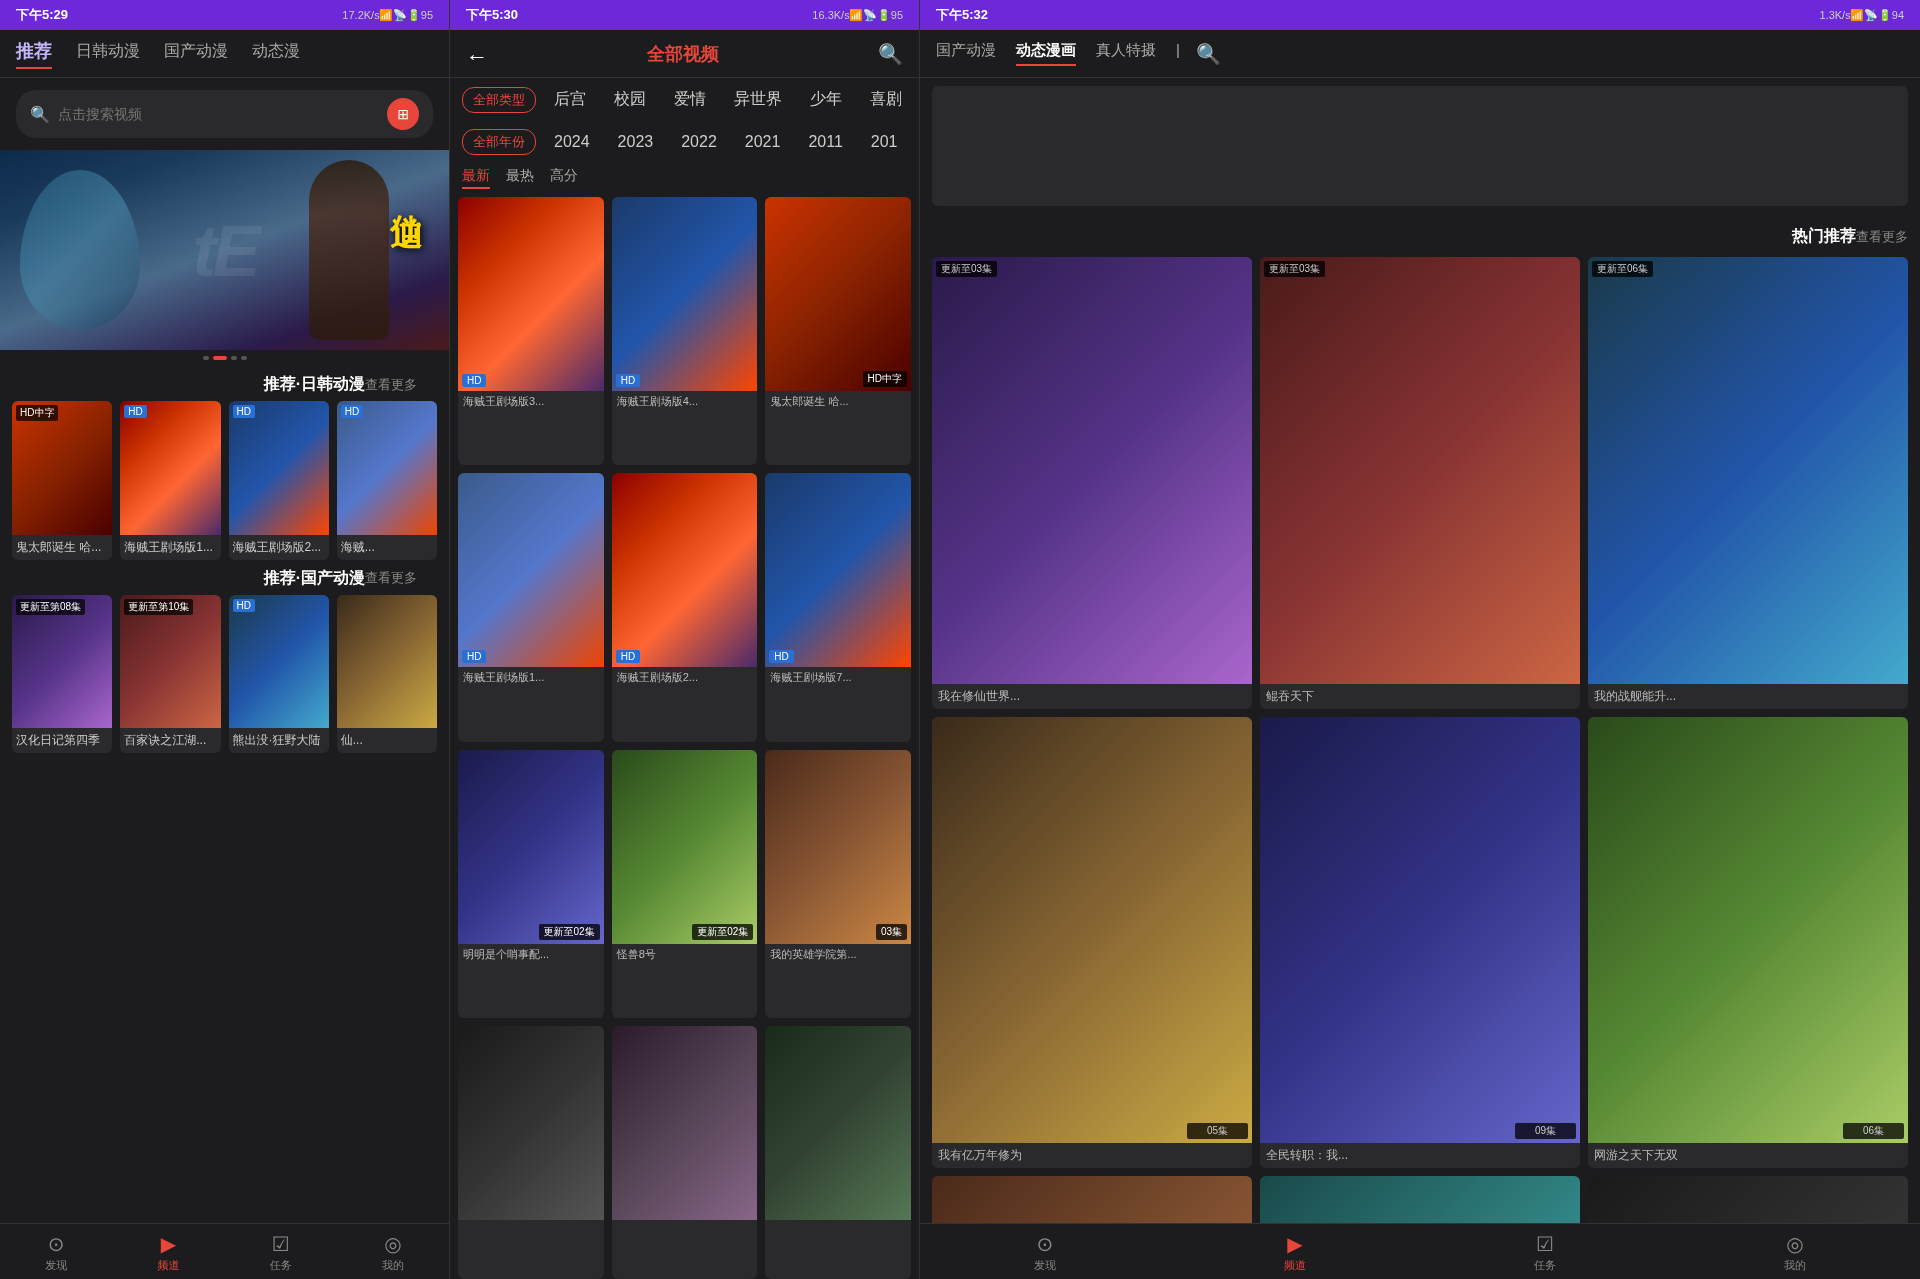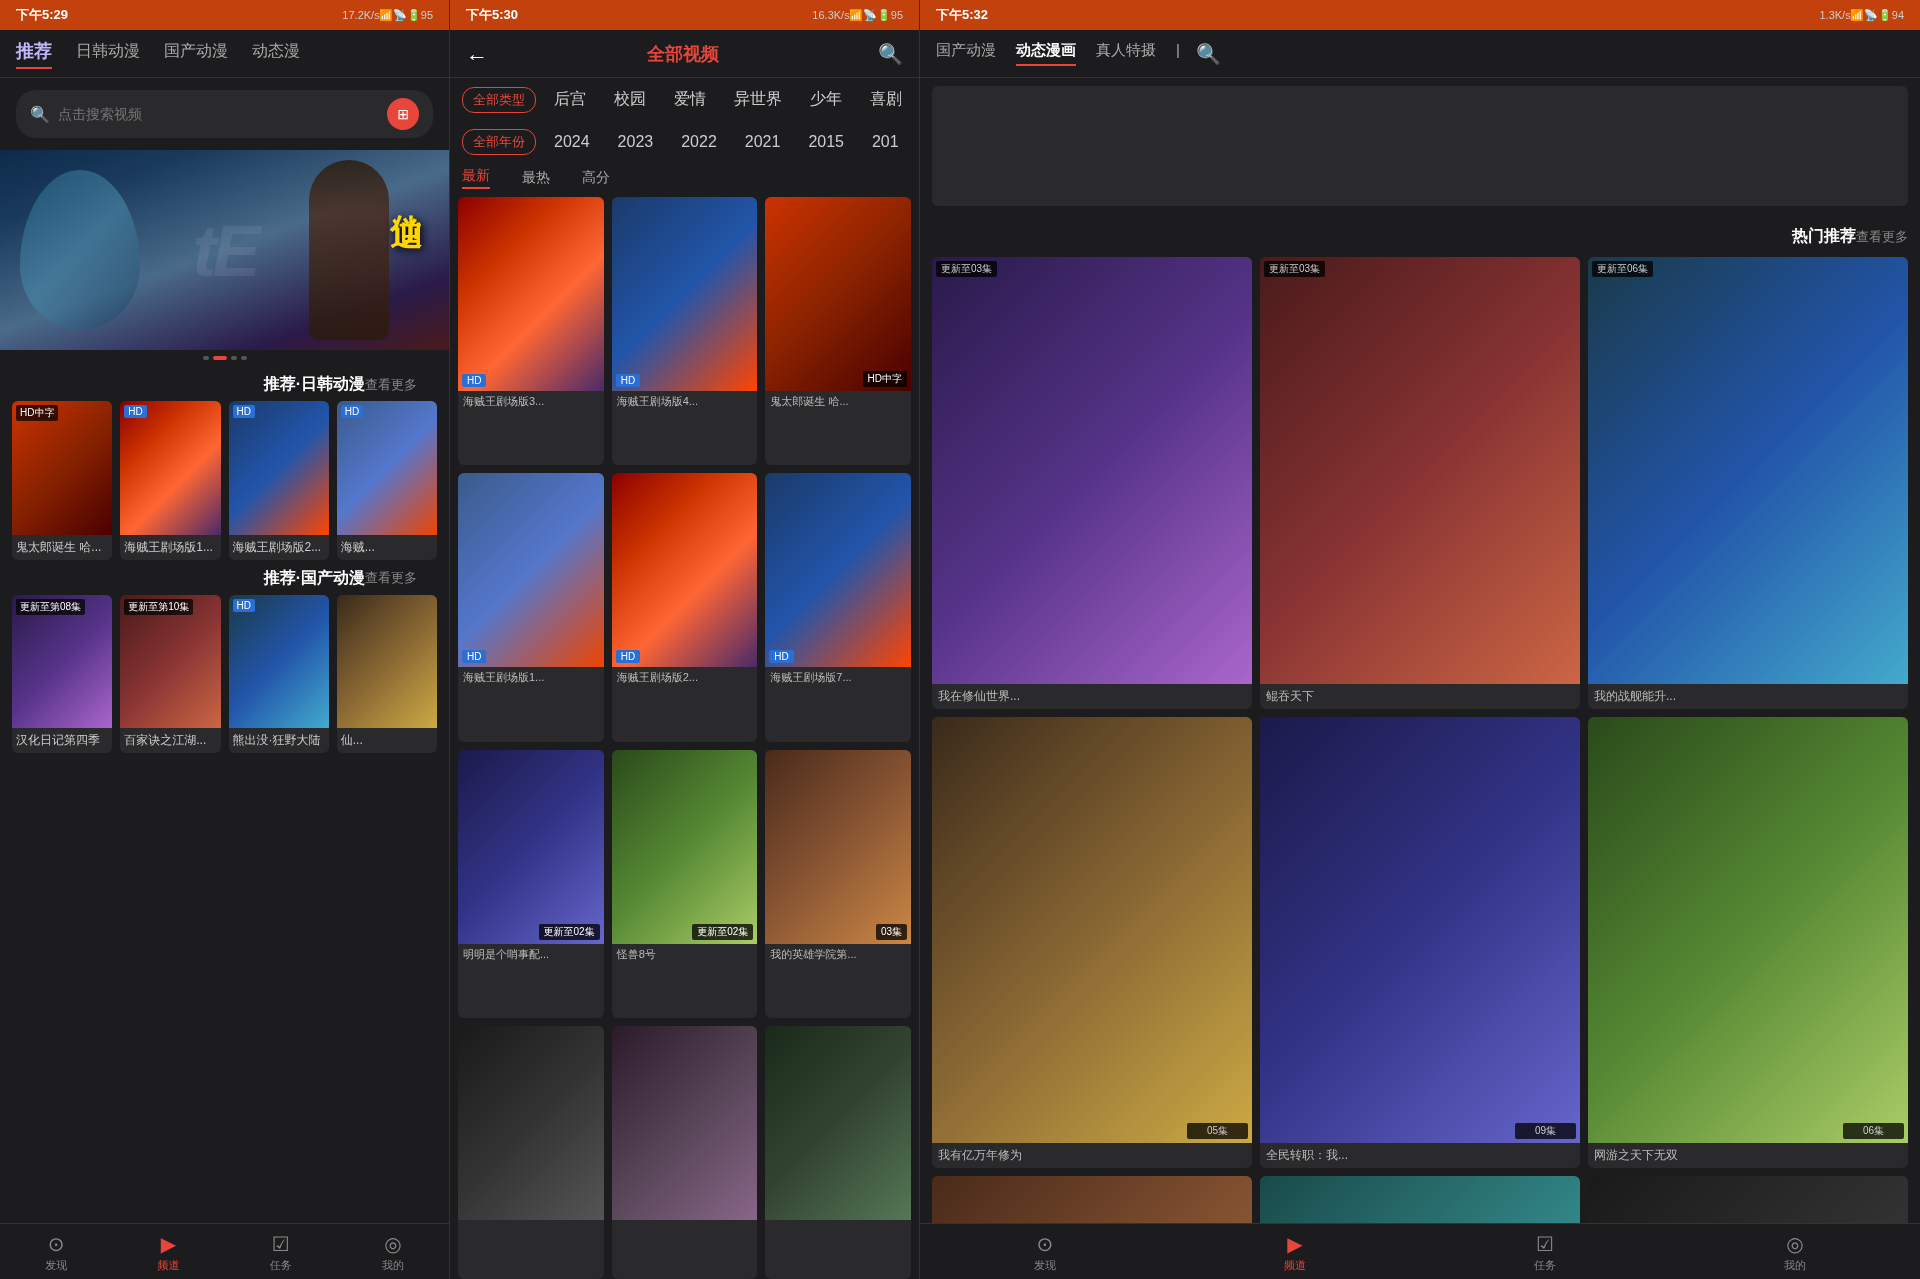--- a/index.html
+++ b/index.html
@@ -43,21 +43,21 @@
 
     
     .status-bar {
       display: flex;
       align-items: center;
       justify-content: space-between;
       padding: 8px 16px;
       font-size: 13px;
       color: #ccc;
       height: 30px;
-      background: #c2410c;
+      background: #6d28d9;
     }
     .status-bar .time { font-weight: 600; color: #fff; font-size: 13px; }
     .status-bar .icons { display: flex; gap: 0; align-items: center; font-size: 11px; }
 
     
     .nav-tabs {
       display: flex;
       padding: 0 16px;
       gap: 24px;
       border-bottom: 1px solid #333;
@@ -270,23 +270,22 @@
     .chip.plain {
       border: none;
       color: #ccc;
       background: transparent;
       font-size: 16px;
     }
 
     
     .sort-tabs {
       display: flex;
-      gap: 32px;
+      gap: 16px;
       padding: 4px 12px 8px;
-      align-items: center;
     }
     .sort-tab {
       font-size: 14px;
       color: #aaa;
       cursor: pointer;
     }
     .sort-tab.active {
       color: #e8463a;
       border-bottom: 2px solid #e8463a;
       padding-bottom: 2px;
@@ -642,21 +641,21 @@
     <span class="chip plain">少年</span>
     <span class="chip plain">喜剧</span>
   </div>
 
   <div class="filter-row">
     <div class="chip">全部年份</div>
     <span class="chip plain">2024</span>
     <span class="chip plain">2023</span>
     <span class="chip plain">2022</span>
     <span class="chip plain">2021</span>
-    <span class="chip plain">2015</span>
+    <span class="chip plain">2011</span>
     <span class="chip plain">201</span>
   </div>
 
   <div class="sort-tabs">
     <span class="sort-tab active">最新</span>
     <span class="sort-tab">最热</span>
     <span class="sort-tab">高分</span>
   </div>
 
   <div class="video-grid-p2 scrollable-content">

